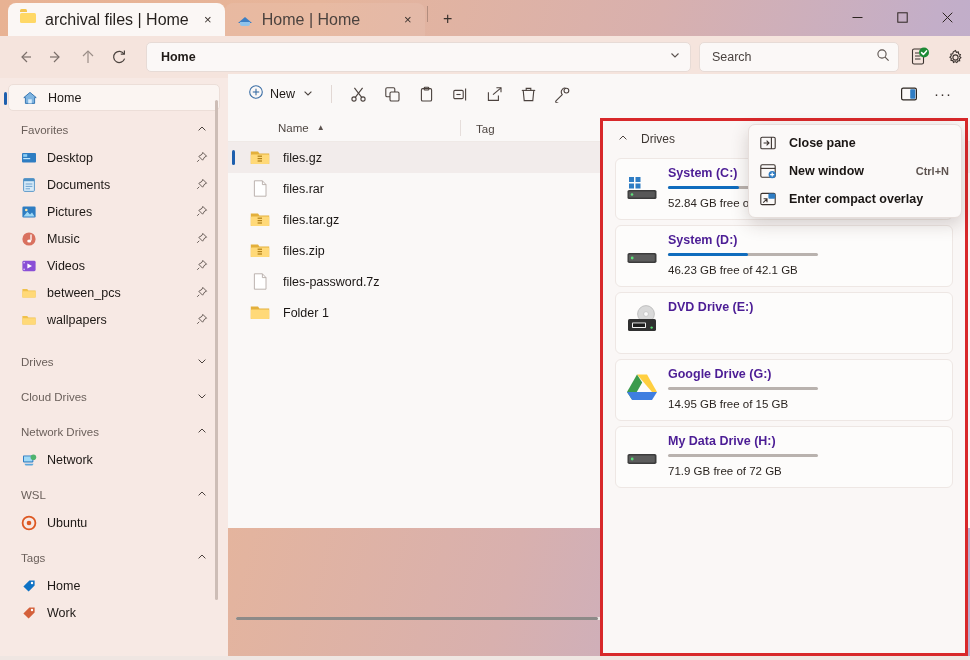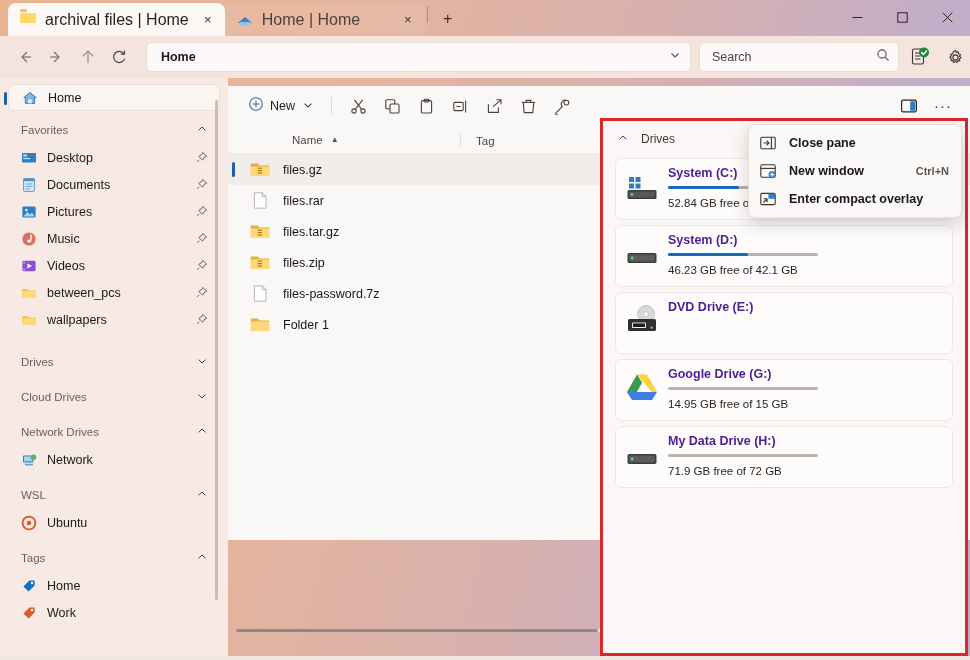--- a/index.html
+++ b/index.html
@@ -99,38 +99,38 @@
   }
   .sb-group-label { font-size: 11.5px; color: #6a5f5a; flex: 1; }
   .chev { width: 16px; margin-right: 8px; color: #4b423e; }
   .sb-scroll {
     position: absolute; right: 10px; top: 22px; width: 3px; height: 500px;
     background: #cdbdb6; border-radius: 2px;
   }
 
   
   .content {
-    position: absolute; left: 228px; top: 86px; width: 742px; height: 454px;
+    position: absolute; left: 228px; top: 74px; width: 742px; height: 454px;
     background: #faf8f7;
   }
   .toolbar { height: 40px; display: flex; align-items: center; padding: 0 10px 0 8px; }
   .newbtn {
     display: flex; align-items: center; height: 28px; border-radius: 5px;
     padding: 0 8px; margin-left: 4px;
   }
   .newbtn-label { font-size: 12.5px; color: #1d1815; margin: 0 7px 0 6px; }
   .tb-sep { width: 1px; height: 18px; background: #e2d8d4; margin: 0 9px; }
   .tbicon { width: 34px; height: 28px; display: flex; align-items: center; justify-content: center; border-radius: 5px; }
   .tb-spacer { flex: 1; }
   .tbicon.active { }
 
   
   .filelist { position: absolute; left: 0; top: 40px; width: 742px; height: 542px; }
   .colhdr { display: flex; align-items: center; height: 28px; border-bottom: 1px solid #efe9e6; }
-  .col-name { width: 232px; padding-left: 64px; display: flex; align-items: center; }
+  .col-name { width: 232px; padding-left: 50px; display: flex; align-items: center; }
   .col-txt { font-size: 11.5px; color: #4e4642; }
   .sort-arrow { margin-left: 8px; font-size: 8px; color: #5b524e; }
   .col-div { width: 1px; height: 16px; background: #e6dedb; }
   .col-tag { width: 120px; padding-left: 15px; }
   .row { display: flex; align-items: center; height: 31px; position: relative; padding-left: 22px; }
   .row.sel { background: #f2eceb; }
   .row.sel:before {
     content:""; position:absolute; left:4px; top:8px; width:3px; height:15px;
     background:#1e5fad; border-radius:2px;
   }

